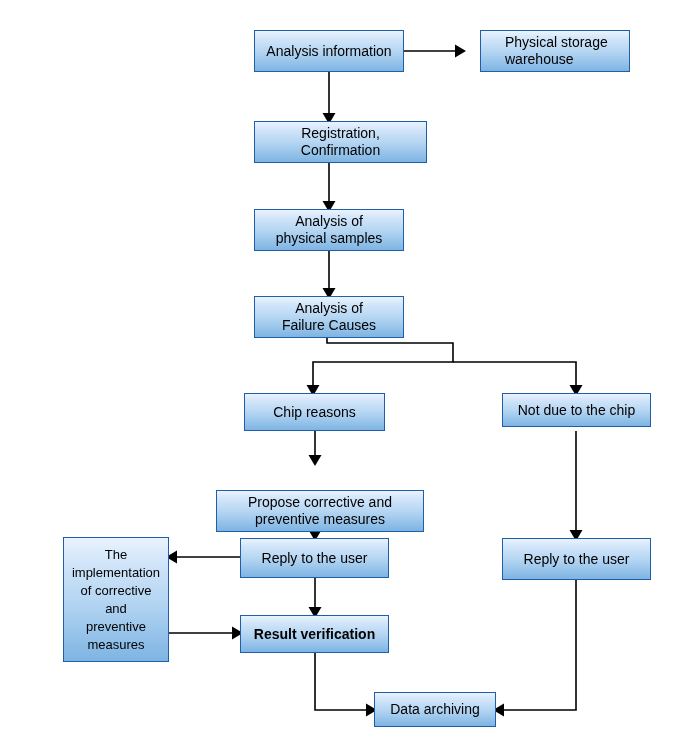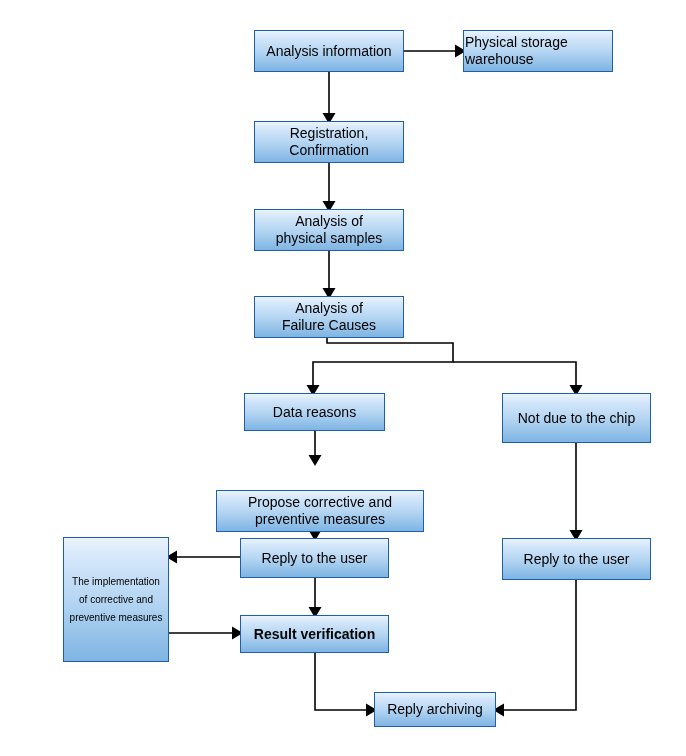--- a/index.html
+++ b/index.html
@@ -38,24 +38,25 @@
     display: flex;
     align-items: center;
     justify-content: center;
     text-align: center;
     padding: 0 4px;
     white-space: pre-line;
   }
   .node.left-align {
     justify-content: flex-start;
     text-align: left;
-    padding-left: 1px;
+    padding-left: 24px;
+    margin-left: 17px;
   }
   .node.tall {
-    font-size: 10px;
+    font-size: 13px;
     line-height: 18px;
   }
 </style>
 </head>
 <body>
 
 <div id="canvas">
   <svg id="edges" viewBox="0 0 686 756" width="686" height="756">
       <path d="M 404 51 L 455 51" fill="none" stroke="#000000" stroke-width="1.6"></path>
       <polygon points="466,51 455,44.5 455,57.5" fill="#000000"></polygon>
@@ -83,31 +84,31 @@
       <polygon points="377,710 366,703.5 366,716.5" fill="#000000"></polygon>
       <path d="M 576 431 L 576 530" fill="none" stroke="#000000" stroke-width="1.6"></path>
       <polygon points="576,541 569.5,530 582.5,530" fill="#000000"></polygon>
       <path d="M 576 580 L 576 710 L 504 710" fill="none" stroke="#000000" stroke-width="1.6"></path>
       <polygon points="493,710 504,703.5 504,716.5" fill="#000000"></polygon>
     </svg>
   <div id="nodes">
       <div class="node" style="left: 254px; top: 30px; width: 150px; height: 42px; border-color: rgb(31, 95, 169); color: rgb(0, 0, 0);">Analysis information</div>
       <div class="node left-align" style="left: 463px; top: 30px; width: 150px; height: 42px; border-color: rgb(31, 95, 169); color: rgb(0, 0, 0);">Physical storage
 warehouse</div>
-      <div class="node" style="left: 254px; top: 121px; width: 150px; height: 42px; border-color: rgb(31, 95, 169); color: rgb(0, 0, 0);">Registration,
+      <div class="node" style="left: 254px; top: 121px; width: 173px; height: 42px; border-color: rgb(31, 95, 169); color: rgb(0, 0, 0);">Registration,
 Confirmation</div>
       <div class="node" style="left: 254px; top: 209px; width: 150px; height: 42px; border-color: rgb(31, 95, 169); color: rgb(0, 0, 0);">Analysis of
 physical samples</div>
       <div class="node" style="left: 254px; top: 296px; width: 150px; height: 42px; border-color: rgb(31, 95, 169); color: rgb(0, 0, 0);">Analysis of
 Failure Causes</div>
-      <div class="node" style="left: 244px; top: 393px; width: 141px; height: 38px; border-color: rgb(31, 95, 169); color: rgb(0, 0, 0);">Data reasons</div>
-      <div class="node" style="left: 502px; top: 393px; width: 149px; height: 50px; border-color: rgb(31, 95, 169); color: rgb(0, 0, 0);">Not due to the chip</div>
+      <div class="node" style="left: 244px; top: 393px; width: 141px; height: 38px; border-color: rgb(31, 95, 169); color: rgb(0, 0, 0);">Chip reasons</div>
+      <div class="node" style="left: 502px; top: 393px; width: 149px; height: 34px; border-color: rgb(31, 95, 169); color: rgb(0, 0, 0);">Not due to the chip</div>
       <div class="node" style="left: 216px; top: 490px; width: 208px; height: 42px; border-color: rgb(31, 95, 169); color: rgb(0, 0, 0);">Propose corrective and
 preventive measures</div>
       <div class="node" style="left: 240px; top: 538px; width: 149px; height: 40px; border-color: rgb(31, 95, 169); color: rgb(0, 0, 0);">Reply to the user</div>
       <div class="node" style="left: 502px; top: 538px; width: 149px; height: 42px; border-color: rgb(31, 95, 169); color: rgb(0, 0, 0);">Reply to the user</div>
       <div class="node tall" style="left: 63px; top: 537px; width: 106px; height: 125px; border-color: rgb(31, 95, 169); color: rgb(0, 0, 0);">The implementation
 of corrective and
 preventive measures</div>
       <div class="node" style="left: 240px; top: 615px; width: 149px; height: 38px; border-color: rgb(31, 95, 169); color: rgb(0, 0, 0); font-weight: bold;">Result verification</div>
-      <div class="node" style="left: 374px; top: 692px; width: 122px; height: 35px; border-color: rgb(31, 95, 169); color: rgb(0, 0, 0);">Reply archiving</div>
+      <div class="node" style="left: 374px; top: 692px; width: 122px; height: 35px; border-color: rgb(31, 95, 169); color: rgb(0, 0, 0);">Data archiving</div>
     </div>
 </div>
 
 </body></html>

